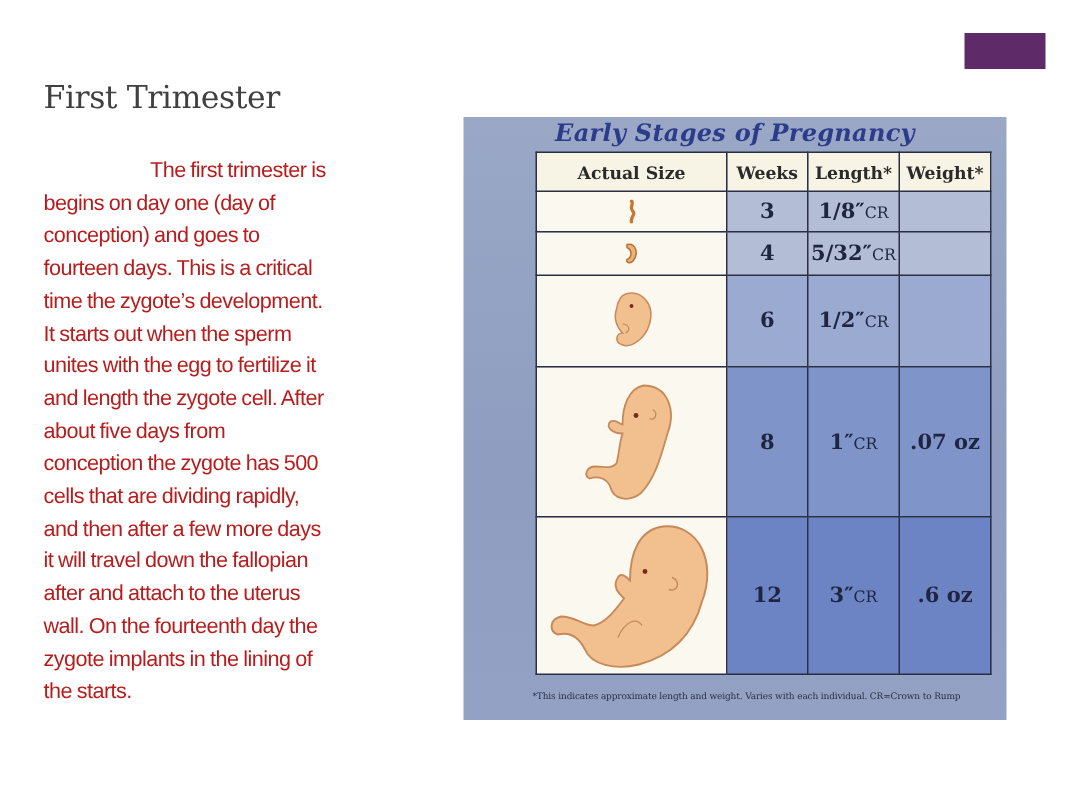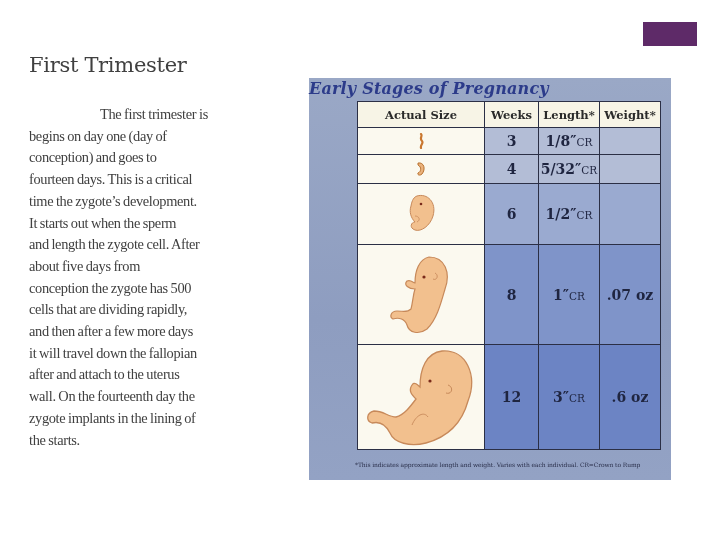--- a/index.html
+++ b/index.html
@@ -10,32 +10,32 @@
       position: absolute; left: 643px; top: 22px; width: 54px; height: 24px;
       background: #5e2a68;
     }
     .slide-title {
       position: absolute; left: 29px; top: 53px;
       font-family: "DejaVu Serif", serif; font-size: 21px; color: #404040;
       letter-spacing: -0.3px;
     }
     .body-text {
       position: absolute; left: 29px; top: 104px; width: 270px;
-      font-family: Liberation Serif, serif; font-size: 14.4px; line-height: 21.7px;
-      color: #404040; letter-spacing: -0.35px; word-spacing: -0.5px;
+      font-family: Liberation Sans, sans-serif; font-size: 14.4px; line-height: 21.7px;
+      color: #b91c1c; letter-spacing: -0.35px; word-spacing: -0.5px;
     }
     .body-text .line { display: block; white-space: nowrap; }
     .body-text .indent { padding-left: 71px; }
 
     .figure {
       position: absolute; left: 309px; top: 78px; width: 362px; height: 402px;
       background: linear-gradient(180deg, #9aa8c6 0%, #8e9dc0 60%, #93a2c4 100%);
     }
     .figure-title {
-      position: absolute; left: 0; top: 0; width: 100%; text-align: left;
+      position: absolute; left: 0; top: 0; width: 100%; text-align: center;
       font-family: "DejaVu Serif", serif; font-style: italic; font-weight: bold;
       font-size: 16px; color: #2c3b8a; padding-top: 1px; letter-spacing: 0.2px;
     }
     table.stages {
       position: absolute; left: 48px; top: 23px; width: 303px;
       border-collapse: collapse; table-layout: fixed;
       font-family: "DejaVu Serif", serif; color: #1f2540;
     }
     table.stages th, table.stages td {
       border: 1.5px solid #2b2f45; text-align: center; vertical-align: middle;
@@ -67,20 +67,21 @@
 
 <div class="slide-title">First Trimester</div>
 
 <div class="body-text">
   <span class="line indent">The first trimester is</span>
   <span class="line">begins on day one (day of</span>
   <span class="line">conception) and goes to</span>
   <span class="line">fourteen days. This is a critical</span>
   <span class="line">time the zygote’s development.</span>
   <span class="line">It starts out when the sperm</span>
+  <span class="line">unites with the egg to fertilize it</span>
   <span class="line">and length the zygote cell. After</span>
   <span class="line">about five days from</span>
   <span class="line">conception the zygote has 500</span>
   <span class="line">cells that are dividing rapidly,</span>
   <span class="line">and then after a few more days</span>
   <span class="line">it will travel down the fallopian</span>
   <span class="line">after and attach to the uterus</span>
   <span class="line">wall. On the fourteenth day the</span>
   <span class="line">zygote implants in the lining of</span>
   <span class="line">the starts.</span>

